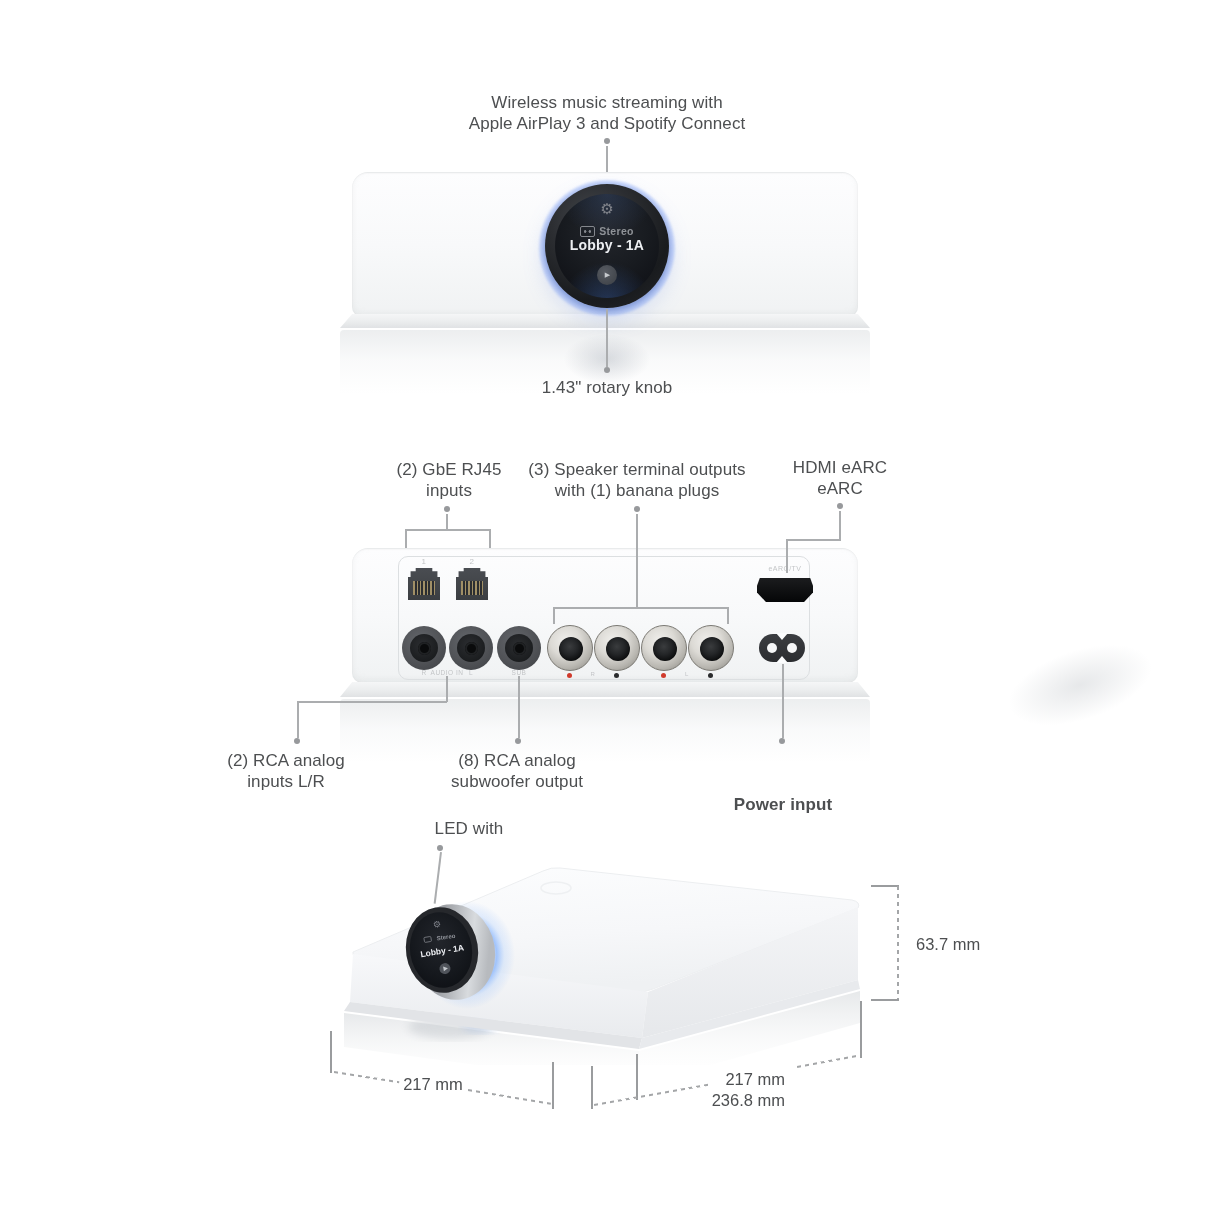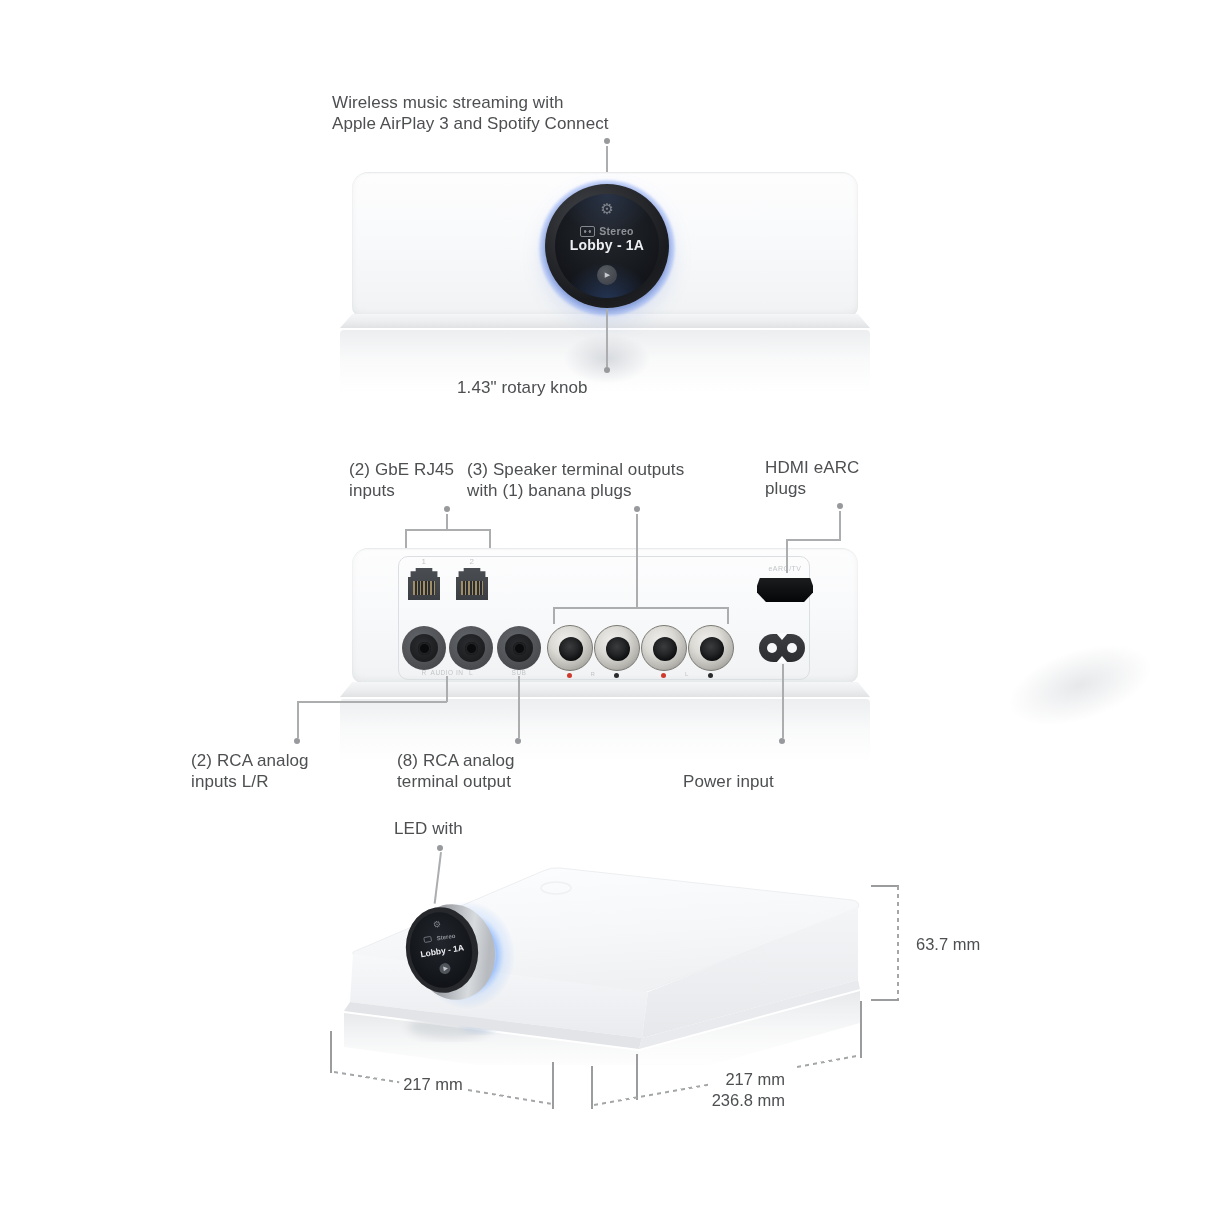--- a/index.html
+++ b/index.html
@@ -1,20 +1,20 @@
 <!DOCTYPE html>
 <html><head>
 <meta charset="utf-8">
 <style>
   html,body{margin:0;padding:0;background:#fff;}
   #canvas{
     position:relative;width:1214px;height:1214px;background:#ffffff;overflow:hidden;
     font-family:"Liberation Sans", sans-serif;color:#4d4f51;
   }
-  .ann{position:absolute;font-size:17px;line-height:21px;color:#4d4f51;letter-spacing:.1px;}
+  .ann{position:absolute;text-align:center;font-size:17px;line-height:21px;color:#4d4f51;letter-spacing:.1px;}
   .dim{position:absolute;font-size:16.5px;line-height:17px;color:#4d4f51;}
   .dot{position:absolute;width:6px;height:6px;border-radius:50%;background:#97999c;}
   .lline{position:absolute;background:#abadaf;}
   .dash-h{position:absolute;height:1.6px;background-image:repeating-linear-gradient(90deg,#a4a6a8 0 4px,transparent 4px 8px);}
   .dash-v{position:absolute;width:1.6px;background-image:repeating-linear-gradient(180deg,#a4a6a8 0 4px,transparent 4px 8px);}
   .tick-v{position:absolute;width:1.6px;background:#9a9c9e;}
   .tick-h{position:absolute;height:1.6px;background:#9a9c9e;}
 
   
   .device{position:absolute;background:linear-gradient(180deg,#fdfdfe 0%,#f8f9fa 50%,#f0f2f3 100%);
@@ -111,21 +111,21 @@
   <div class="ann" style="left:349px;top:459px;width:200px;">
     <div>(2) GbE RJ45</div>
     <div>inputs</div>
   </div>
   <div class="ann" style="left:467px;top:459px;width:340px;">
     <div>(3) Speaker terminal outputs</div>
     <div>with (1) banana plugs</div>
   </div>
   <div class="ann" style="left:765px;top:457px;width:150px;">
     <div>HDMI eARC</div>
-    <div>plugs</div>
+    <div>eARC</div>
   </div>
 
   <div class="device" style="left:352px;top:548px;width:506px;height:134px;"></div>
   <div class="panel-outline" style="left:398px;top:556px;width:410px;height:122px;"></div>
 
   <div class="tiny-label" style="left:414px;top:557px;width:20px;font-size:8px;">1</div>
   <div class="tiny-label" style="left:462px;top:557px;width:20px;font-size:8px;">2</div>
   <div class="rj45" style="left:408px;top:568px;width:32px;height:32px;">
       <div class="pins"></div>
     </div>
@@ -196,35 +196,35 @@
 
   <div class="dot" style="left:837px;top:503px;"></div>
   <div class="lline" style="left:839px;top:511px;width:1.6px;height:29px;"></div>
   <div class="lline" style="left:786px;top:539px;width:55px;height:1.6px;"></div>
   <div class="lline" style="left:786px;top:539px;width:1.6px;height:34px;"></div>
 
   <div class="lline" style="left:446px;top:676px;width:1.6px;height:26px;"></div>
   <div class="lline" style="left:297px;top:701px;width:150px;height:1.6px;"></div>
   <div class="lline" style="left:297px;top:701px;width:1.6px;height:37px;"></div>
   <div class="dot" style="left:294px;top:738px;"></div>
-  <div class="ann" style="left:191px;top:750px;width:210px;">
+  <div class="ann" style="left:181px;top:750px;width:210px;">
     <div>(2) RCA analog</div>
     <div>inputs L/R</div>
   </div>
 
   <div class="lline" style="left:518px;top:676px;width:1.6px;height:62px;"></div>
   <div class="dot" style="left:515px;top:738px;"></div>
   <div class="ann" style="left:397px;top:750px;width:240px;">
     <div>(8) RCA analog</div>
-    <div>terminal output</div>
+    <div>subwoofer output</div>
   </div>
 
   <div class="lline" style="left:782px;top:664px;width:1.6px;height:74px;"></div>
   <div class="dot" style="left:779px;top:738px;"></div>
-  <div class="ann" style="left:683px;top:771px;width:200px;">
+  <div class="ann" style="left:683px;top:794px;width:200px;font-weight:bold;">
     <div>Power input</div>
   </div>
 
   <div class="smudge" style="left:1005px;top:650px;width:150px;height:70px;background:radial-gradient(ellipse at center, rgba(210,213,216,0.55), rgba(210,213,216,0) 70%);transform:rotate(-18deg);"></div>
 
   <div class="ann" style="left:394px;top:818px;width:150px;">
     <div>LED with</div>
   </div>
   <div class="dot" style="left:437px;top:845px;"></div>
   <div class="lline" style="left:440px;top:852px;width:1.6px;height:52px;transform:rotate(7deg);transform-origin:top left;"></div>

